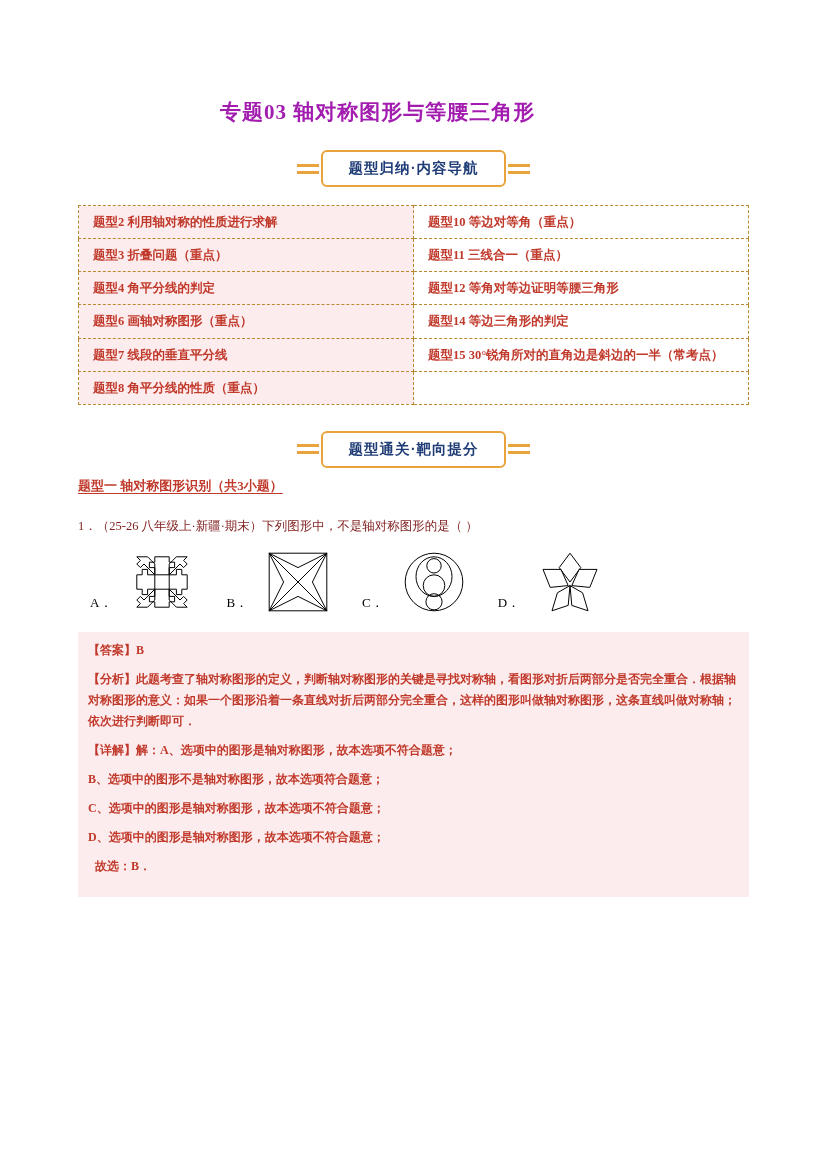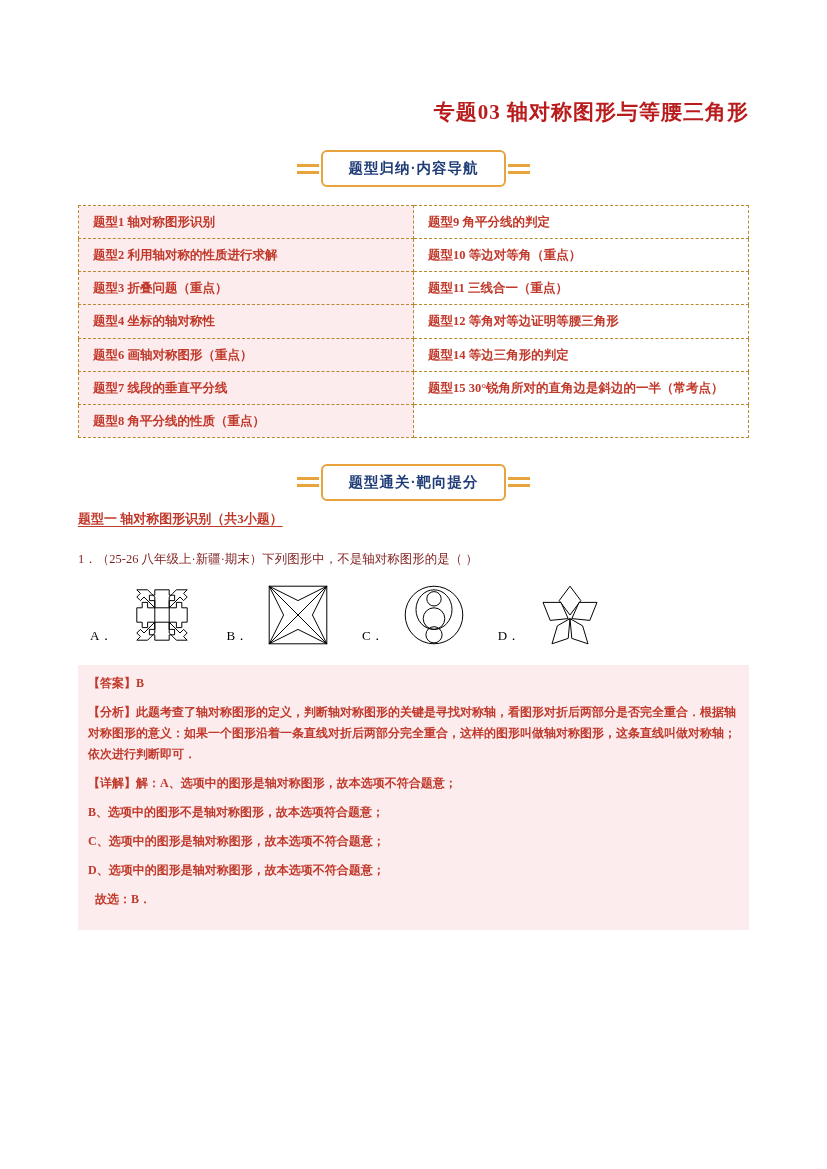--- a/index.html
+++ b/index.html
@@ -21,23 +21,23 @@
     position: relative;
     box-sizing: border-box;
     padding: 0 78px;
   }
 
   
   .doc-title {
     margin-top: 98px;
     font-size: 21px;
     font-weight: bold;
-    color: #b91c1c;
+    color: #a21caf;
     letter-spacing: 1px;
-    text-align: right;
+    text-align: left;
     padding-left: 142px;
     font-family: "Liberation Serif", serif;
   }
 
   
   .banner-wrap {
     margin-top: 24px;
     display: flex;
     justify-content: center;
     align-items: center;
@@ -171,33 +171,29 @@
     <span class="banner-wing"></span>
     <div class="banner">
       <span class="banner-text">题型归纳·内容导航</span>
     </div>
     <span class="banner-wing"></span>
   </div>
 
   <table class="index-table">
     <tbody>
       <tr>
-        <td class="cell-hi">题型1 轴对称图形识别</td>
-        <td>题型9 角平分线的判定</td>
-      </tr>
-      <tr>
         <td class="cell-hi">题型2 利用轴对称的性质进行求解</td>
         <td>题型10 等边对等角（重点）</td>
       </tr>
       <tr>
         <td class="cell-hi">题型3 折叠问题（重点）</td>
         <td>题型11 三线合一（重点）</td>
       </tr>
       <tr>
-        <td class="cell-hi">题型4 坐标的轴对称性</td>
+        <td class="cell-hi">题型4 角平分线的判定</td>
         <td>题型12 等角对等边证明等腰三角形</td>
       </tr>
       <tr>
         <td class="cell-hi">题型6 画轴对称图形（重点）</td>
         <td>题型14 等边三角形的判定</td>
       </tr>
       <tr>
         <td class="cell-hi">题型7 线段的垂直平分线</td>
         <td>题型15 30°锐角所对的直角边是斜边的一半（常考点）</td>
       </tr>

